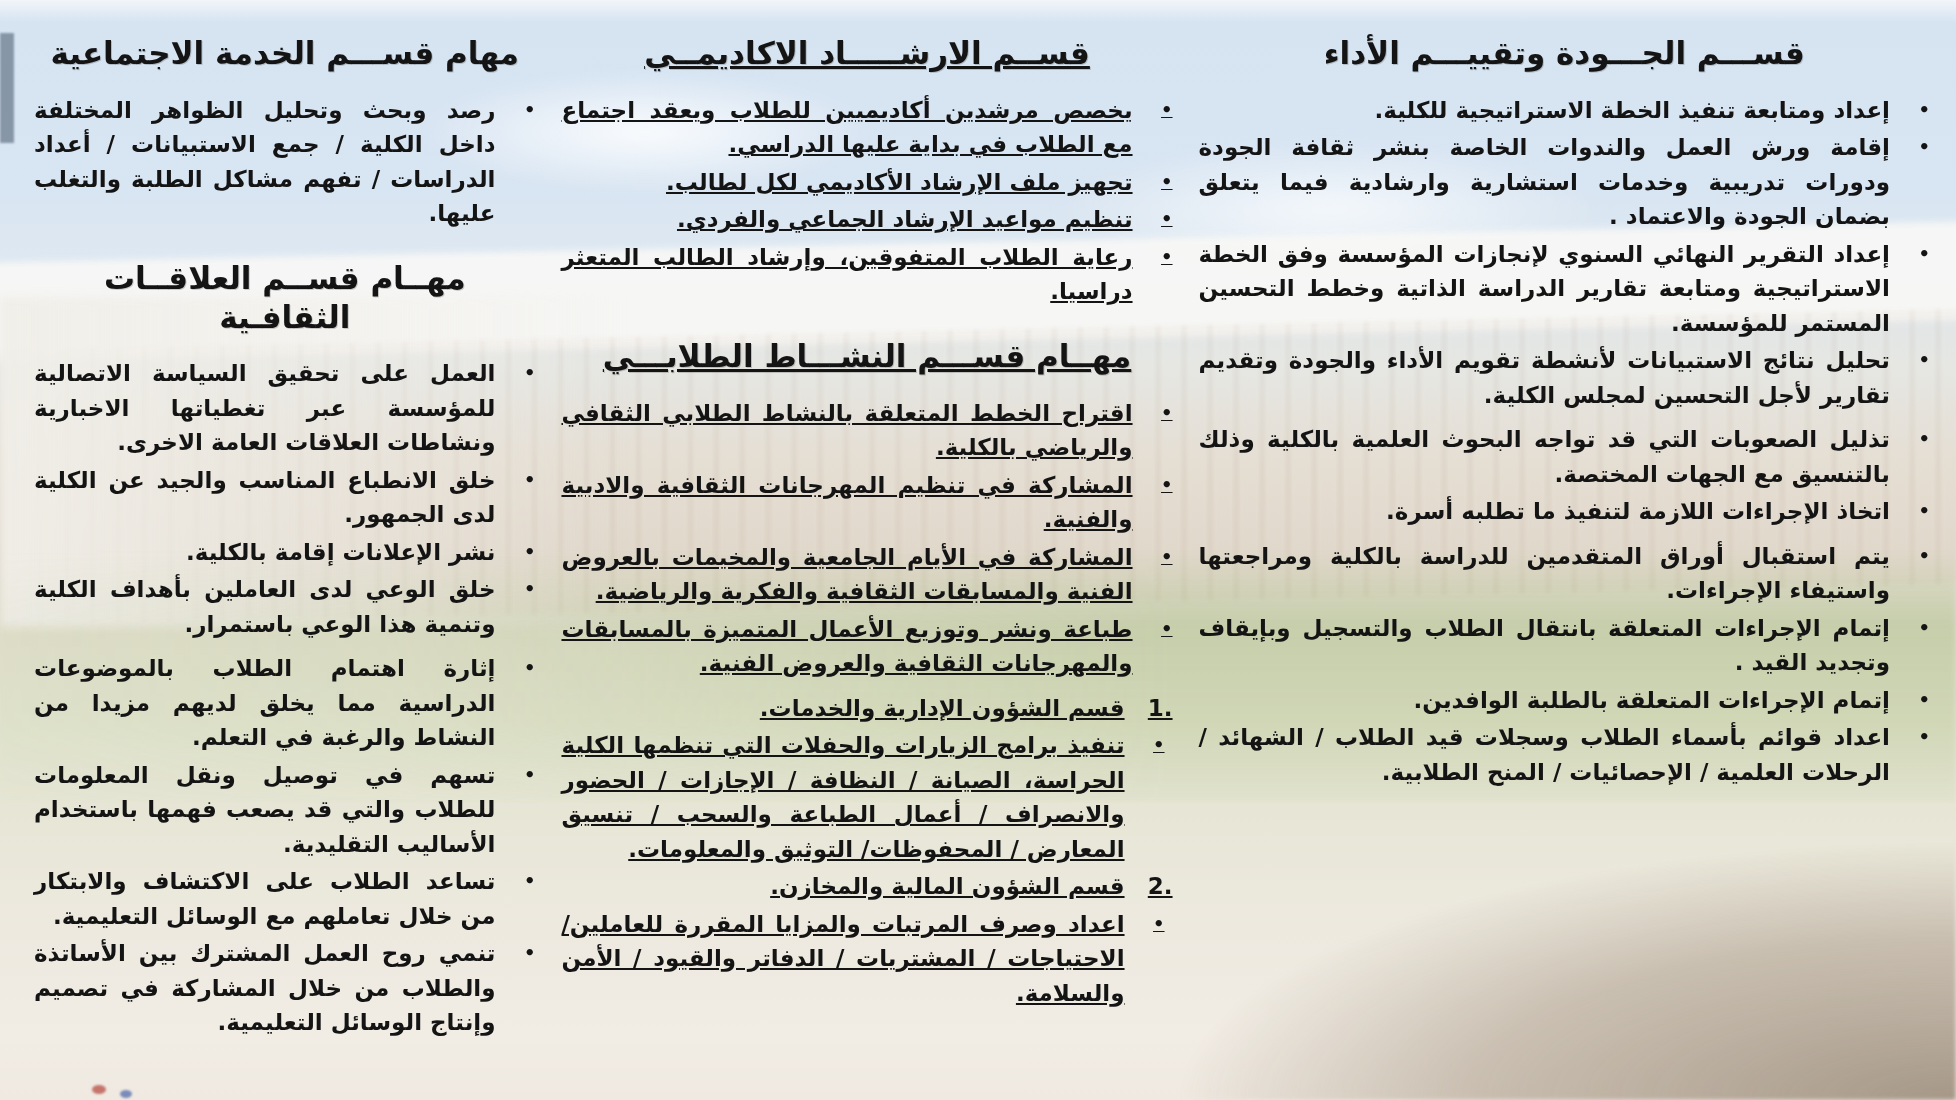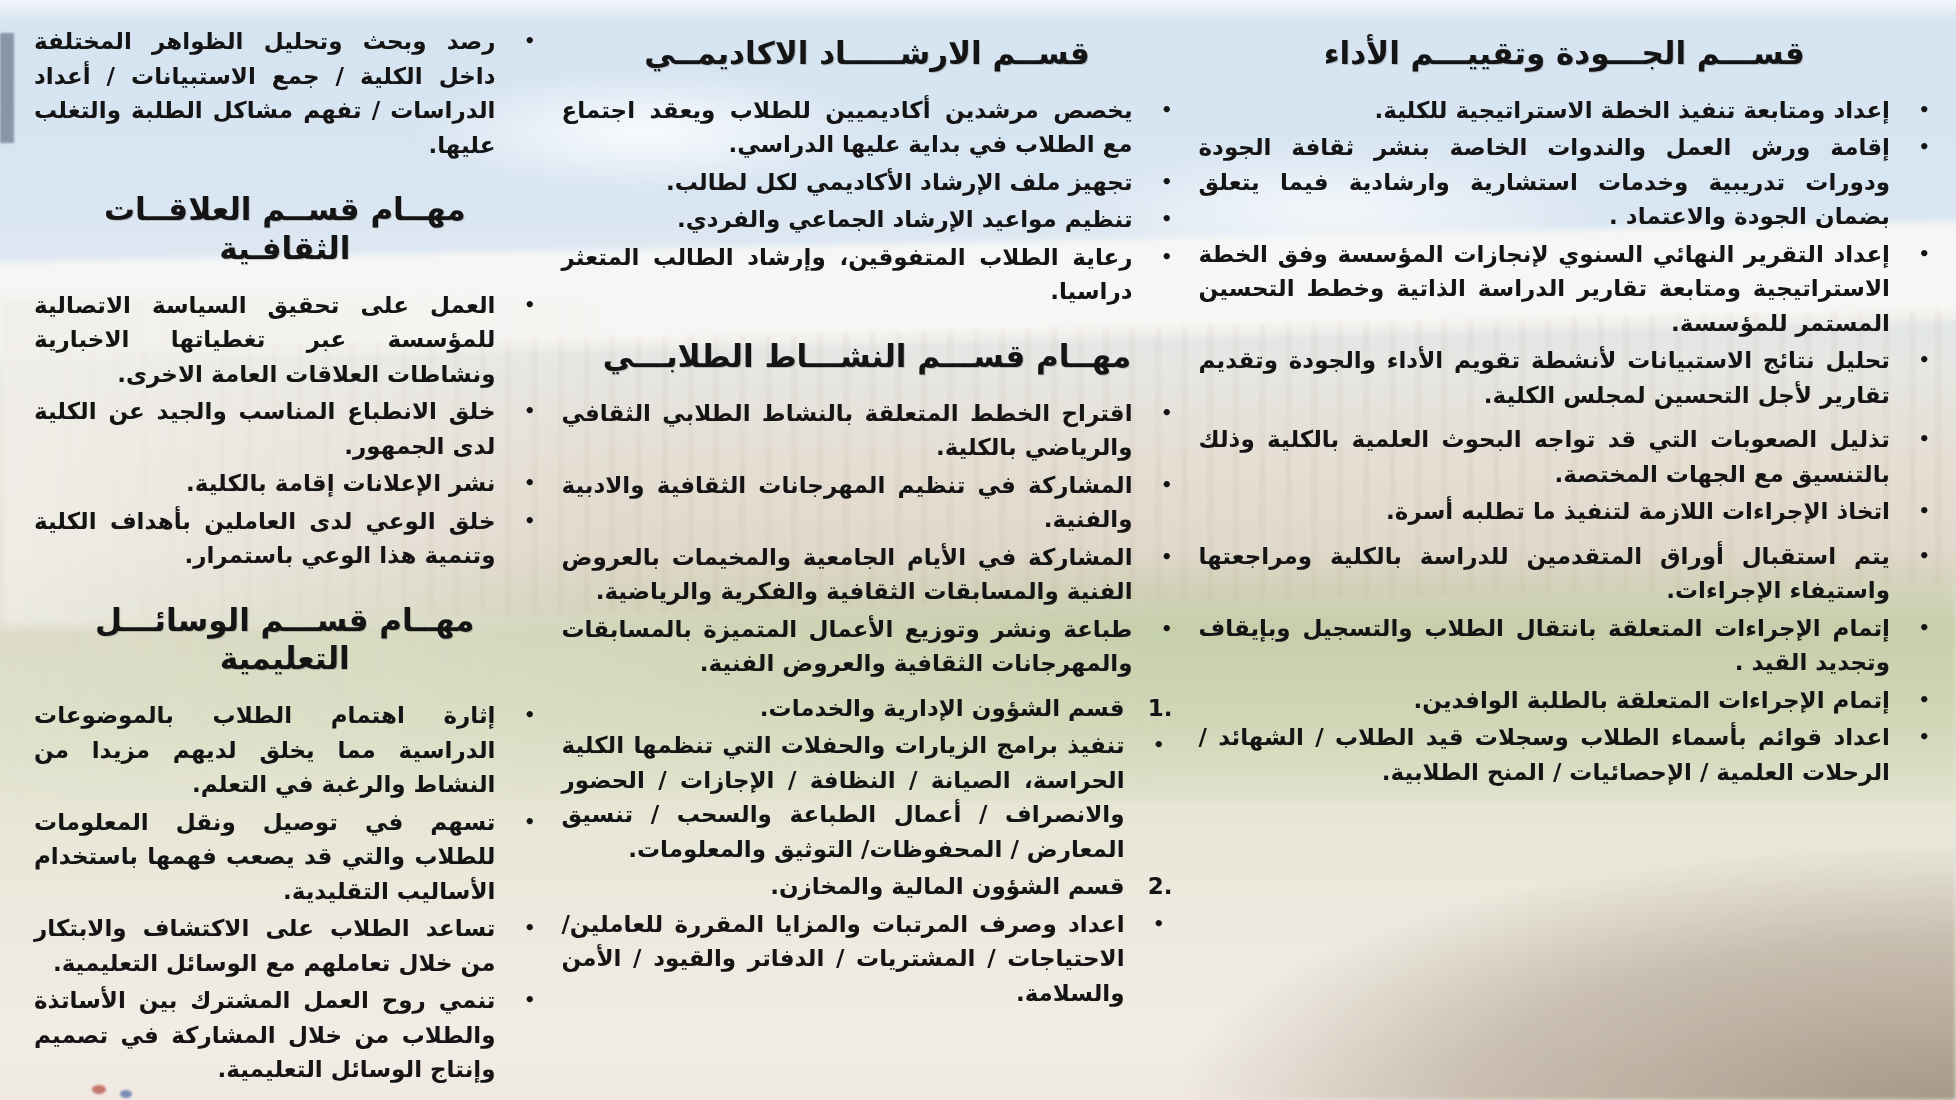--- a/index.html
+++ b/index.html
@@ -65,21 +65,21 @@
   
   .columns{
     position:relative;z-index:2;
     display:flex;gap:26px;
     box-sizing:border-box;
     padding:24px 26px 0;
     height:100%;
   }
   .column{box-sizing:border-box;}
   .column:nth-child(1){width:39.5%;}
-  .column:nth-child(2){width:33%;}
+  .column:nth-child(2){width:33%;text-decoration:underline;}
   .column:nth-child(3){width:27.5%;padding-left:8px;}
   .section{margin-bottom:10px;}
   .section-title{
     font-size:31px;line-height:1.25;
     text-align:center;
     margin:28px 0 20px;
     text-shadow:1px 1px 0 rgba(0,0,0,.18);
   }
   .section:first-child .section-title{margin-top:10px;}
   .item{
@@ -213,20 +213,21 @@
             <span class="text">قسم الشؤون المالية والمخازن.</span>
           </div>
           <div class="item indent">
             <span class="marker dot">•</span>
             <span class="text">اعداد وصرف المرتبات والمزايا المقررة للعاملين/ الاحتياجات / المشتريات / الدفاتر والقيود / الأمن والسلامة.</span>
           </div>
         </section>
       </div>
       <div class="column">
         <section class="section">
+          <h2 class="section-title">مهام قســـم الخدمة الاجتماعية</h2>
           <div class="item">
             <span class="marker dot">•</span>
             <span class="text">رصد وبحث وتحليل الظواهر المختلفة داخل الكلية / جمع الاستبيانات / أعداد الدراسات / تفهم مشاكل الطلبة والتغلب عليها.</span>
           </div>
         </section>
         <section class="section">
           <h2 class="section-title">مهــام قســم العلاقــات الثقافـية</h2>
           <div class="item">
             <span class="marker dot">•</span>
             <span class="text">العمل على تحقيق السياسة الاتصالية للمؤسسة عبر تغطياتها الاخبارية ونشاطات العلاقات العامة الاخرى.</span>
@@ -238,21 +239,20 @@
           <div class="item">
             <span class="marker dot">•</span>
             <span class="text">نشر الإعلانات إقامة بالكلية.</span>
           </div>
           <div class="item">
             <span class="marker dot">•</span>
             <span class="text">خلق الوعي لدى العاملين بأهداف الكلية وتنمية هذا الوعي باستمرار.</span>
           </div>
         </section>
         <section class="section">
-          <h2 class="section-title">مهــام قســـم الوسائـــل التعليمية</h2>
           <div class="item">
             <span class="marker dot">•</span>
             <span class="text">إثارة اهتمام الطلاب بالموضوعات الدراسية مما يخلق لديهم مزيدا من النشاط والرغبة في التعلم.</span>
           </div>
           <div class="item">
             <span class="marker dot">•</span>
             <span class="text">تسهم في توصيل ونقل المعلومات للطلاب والتي قد يصعب فهمها باستخدام الأساليب التقليدية.</span>
           </div>
           <div class="item">
             <span class="marker dot">•</span>

